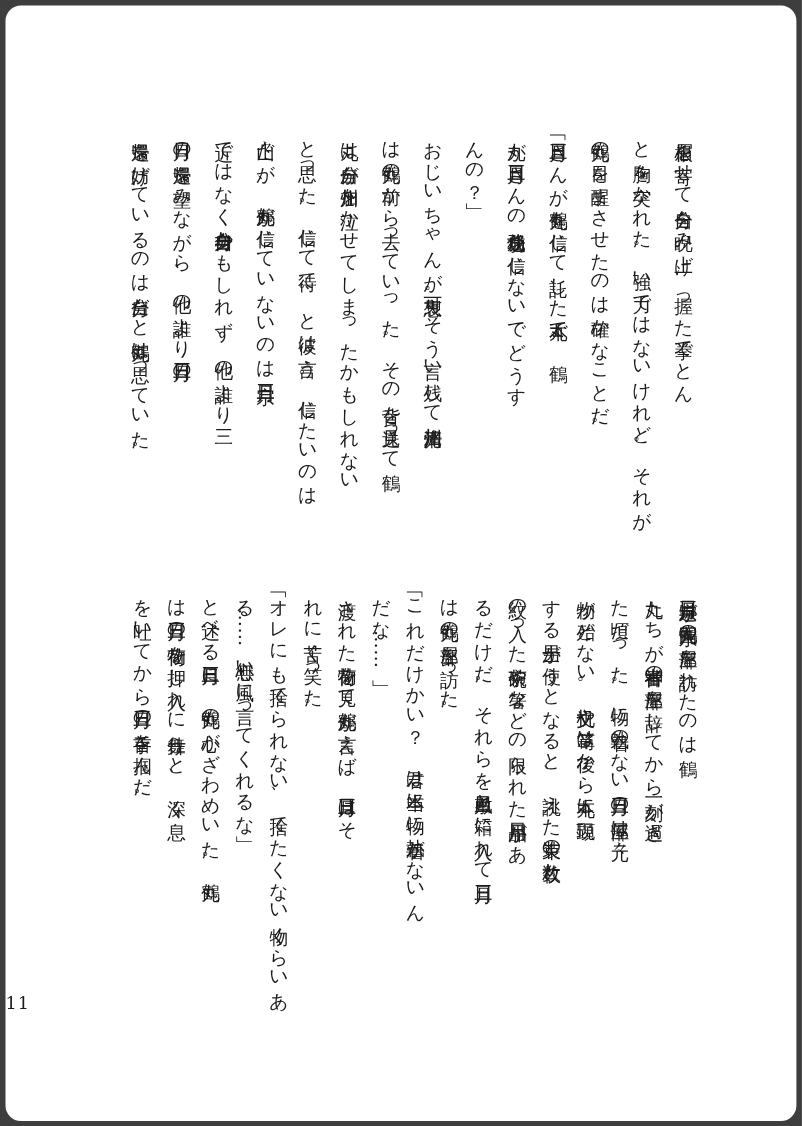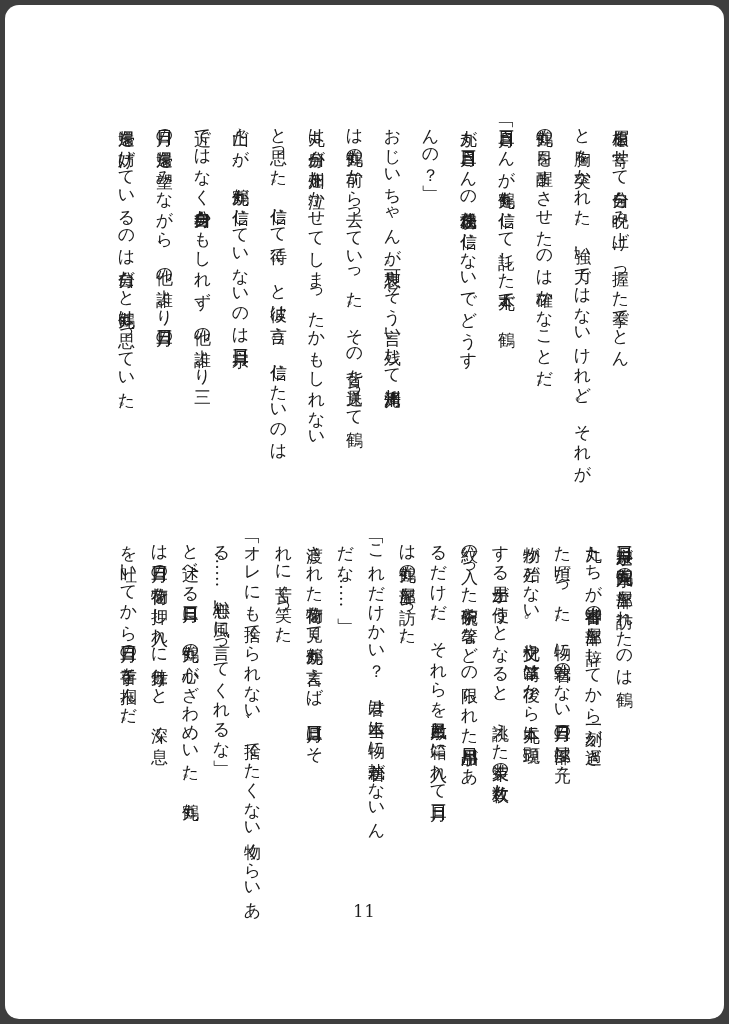--- a/index.html
+++ b/index.html
@@ -39,21 +39,21 @@
     font-size: 17px;
     line-height: 31px;
     letter-spacing: 0.5px;
   }
   .vline { white-space: nowrap; }
   .page-number {
     position: absolute;
     bottom: 98px;
     left: 0;
     right: 0;
-    text-align: center;
+    text-align: left;
     font-size: 16px;
     letter-spacing: 1px;
     color: #1c1c1c;
   }
 </style>
 </head>
 <body>
 
 <div class="page">
   <div class="vblock block-top">

